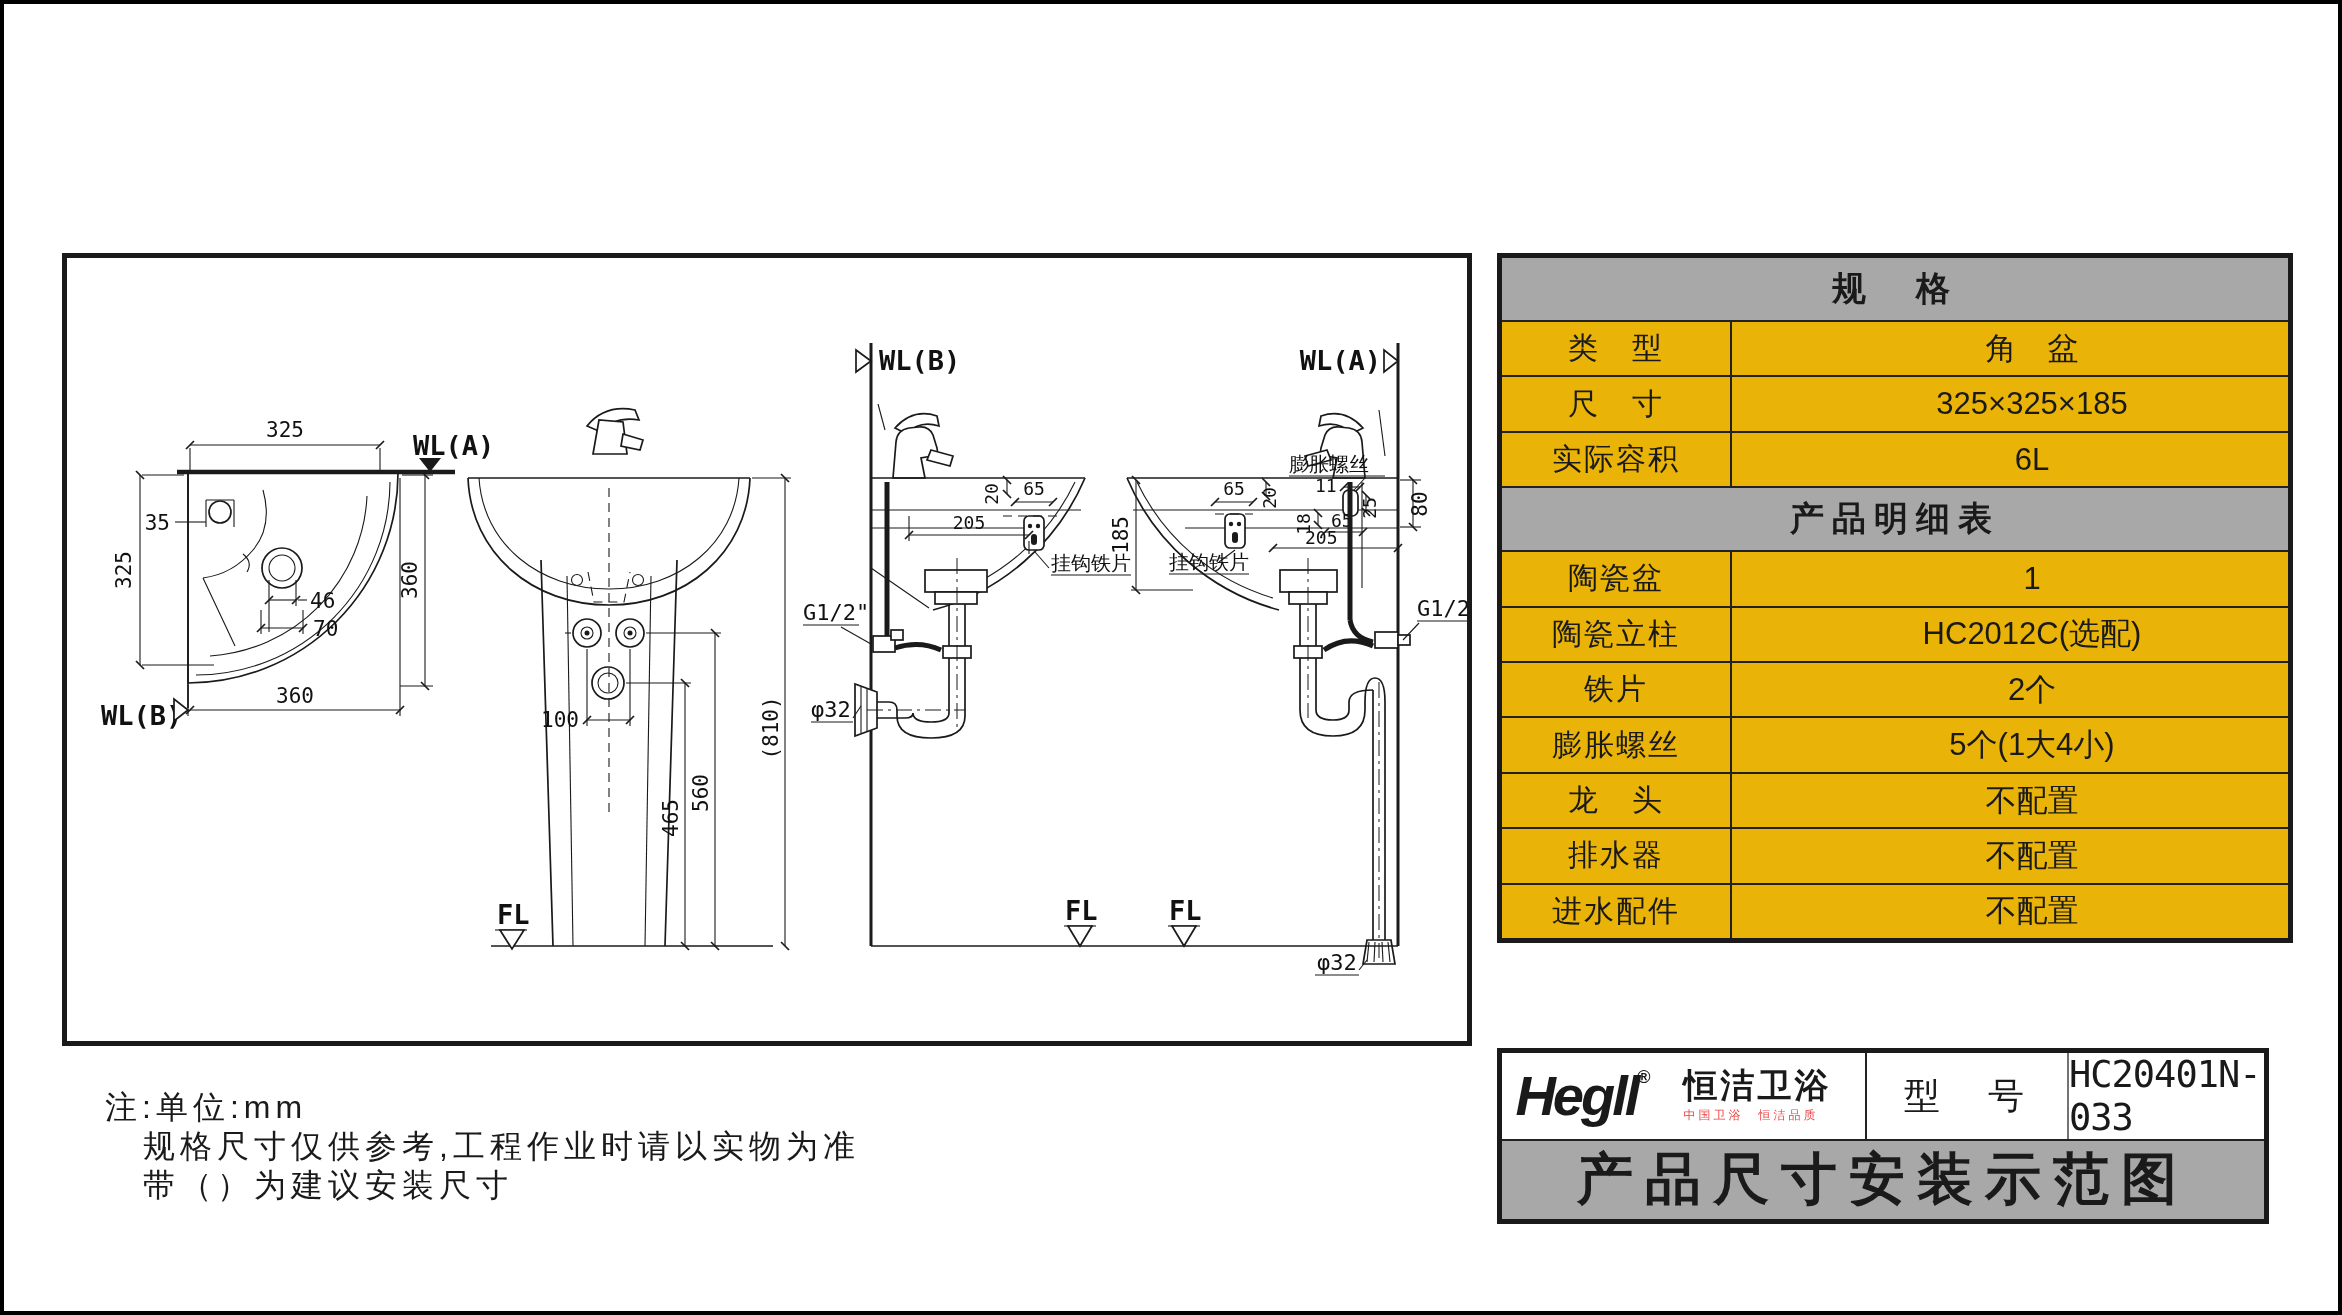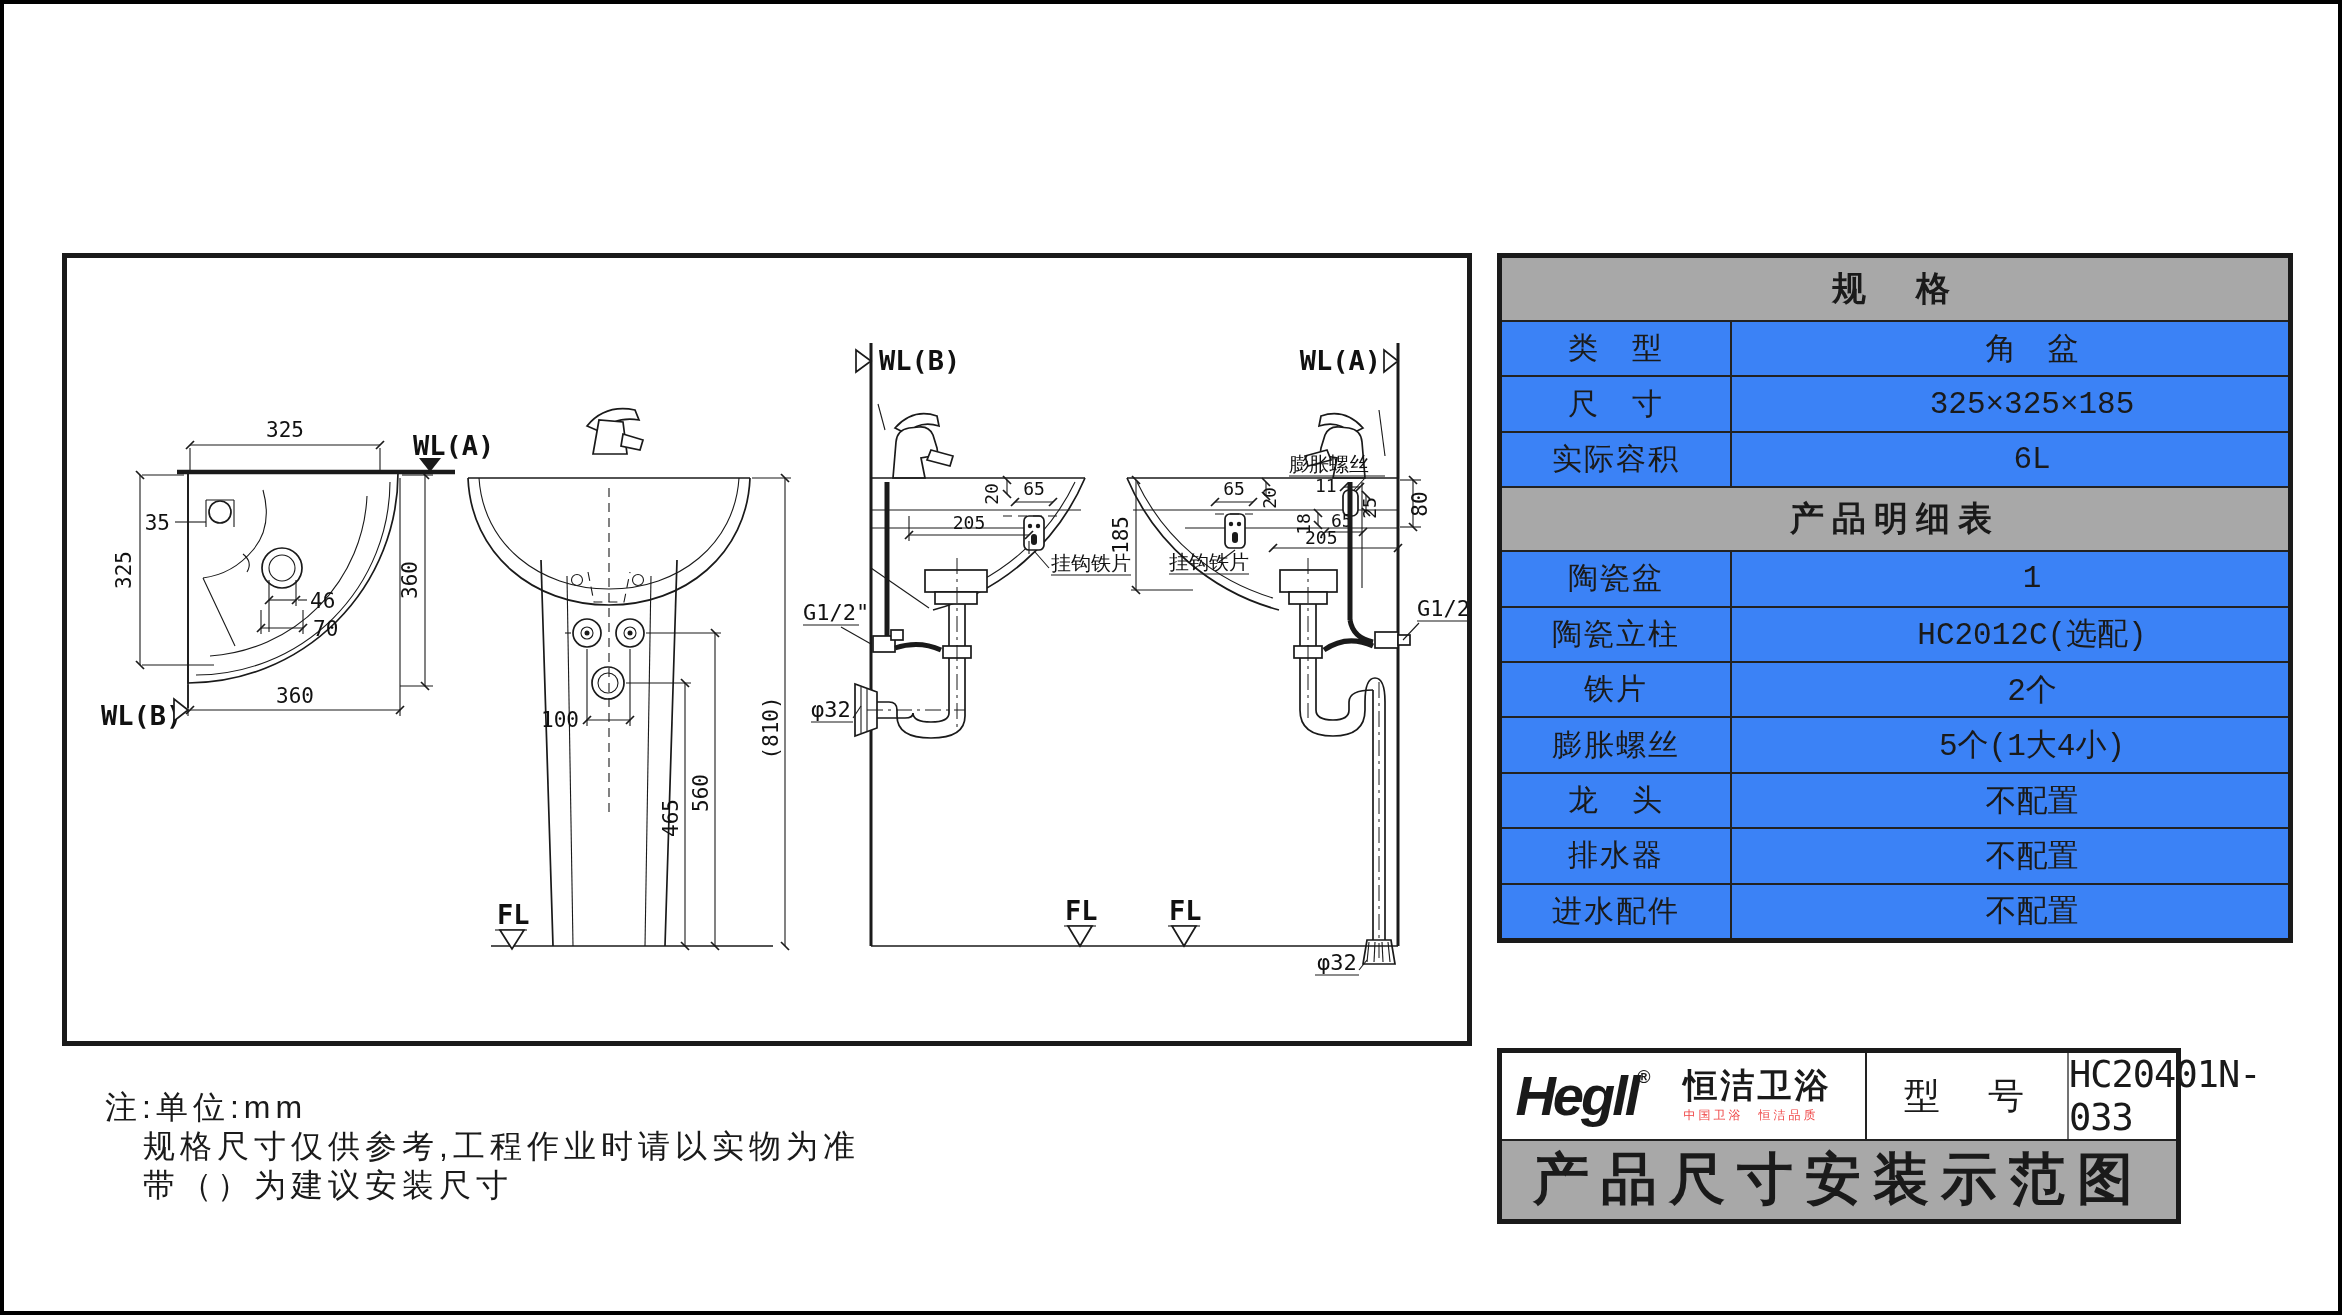--- a/index.html
+++ b/index.html
@@ -27,38 +27,38 @@
   svg text { fill:#111; stroke:none; }
   svg .s-dim   { font-family:"DejaVu Sans Mono", monospace; font-size:21px; }
   svg .s-dim-s { font-family:"DejaVu Sans Mono", monospace; font-size:18px; }
   svg .s-wl    { font-family:"DejaVu Sans Mono", monospace; font-size:27px; font-weight:bold; }
   svg .s-pipe  { font-family:"DejaVu Sans Mono", monospace; font-size:22px; }
   svg .s-cjk   { font-family:"Liberation Sans", sans-serif; font-size:20px; }
 
   
   .spec-table {
     position:absolute; left:1493px; top:249px; width:796px; height:690px;
-    border:5px solid #1a1a1a; box-sizing:border-box; background:#3b82f6;
-    display:flex; flex-direction:column;font-family:Liberation Mono, monospace;
+    border:5px solid #1a1a1a; box-sizing:border-box; background:#eab308;
+    display:flex; flex-direction:column;
   }
   .spec-table > div + div { border-top:2px solid #222; }
   .t-header {
     flex:0 0 62px; background:#a8a8a8; display:flex; align-items:center; justify-content:center;
     font-size:34px; font-weight:bold; letter-spacing:8px;
   }
   .t-row { flex:1 1 0; display:flex; align-items:stretch; }
   .t-label {
     flex:0 0 228px; display:flex; align-items:center; justify-content:center;
     border-right:2px solid #222; font-size:30px; letter-spacing:2px;
   }
   .t-value { flex:1; display:flex; align-items:center; justify-content:center; font-size:31px;margin-left:44px; }
 
   
   .title-block {
-    position:absolute; left:1493px; top:1044px; width:684px; height:176px;
+    position:absolute; left:1493px; top:1044px; width:772px; height:176px;
     border:5px solid #1a1a1a; box-sizing:border-box; background:#fff;
     display:flex; flex-direction:column;
   }
   .tb-top { flex:0 0 76px; display:flex; align-items:stretch; }
   .tb-logo { flex:0 0 343px; display:flex; align-items:center; justify-content:center; gap:12px; }
   .logo-en { font-size:56px; font-weight:bold; font-style:italic; letter-spacing:-3px; line-height:1; }
   .logo-reg { font-size:18px; vertical-align:top; font-style:normal; }
   .logo-cn { display:flex; flex-direction:column; align-items:flex-start;margin-left:24px; }
   .logo-cn-main { font-size:34px; font-weight:bold; letter-spacing:3px; line-height:1.05; }
   .logo-cn-sub  { font-size:12px; letter-spacing:3px; margin-top:3px; color:#ef4444; }

